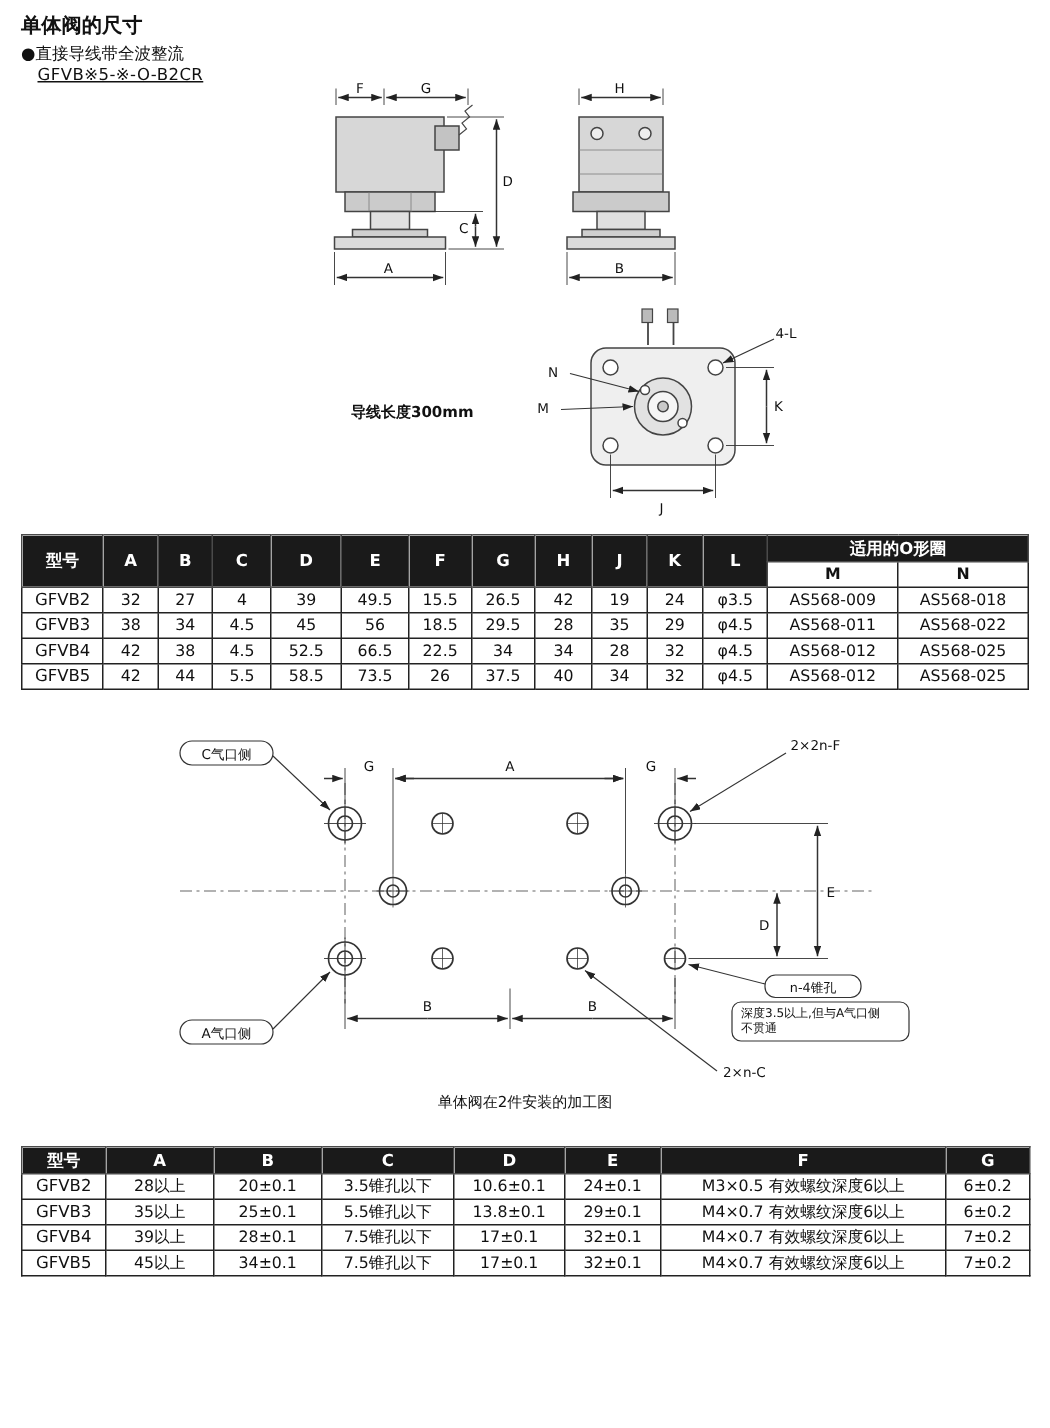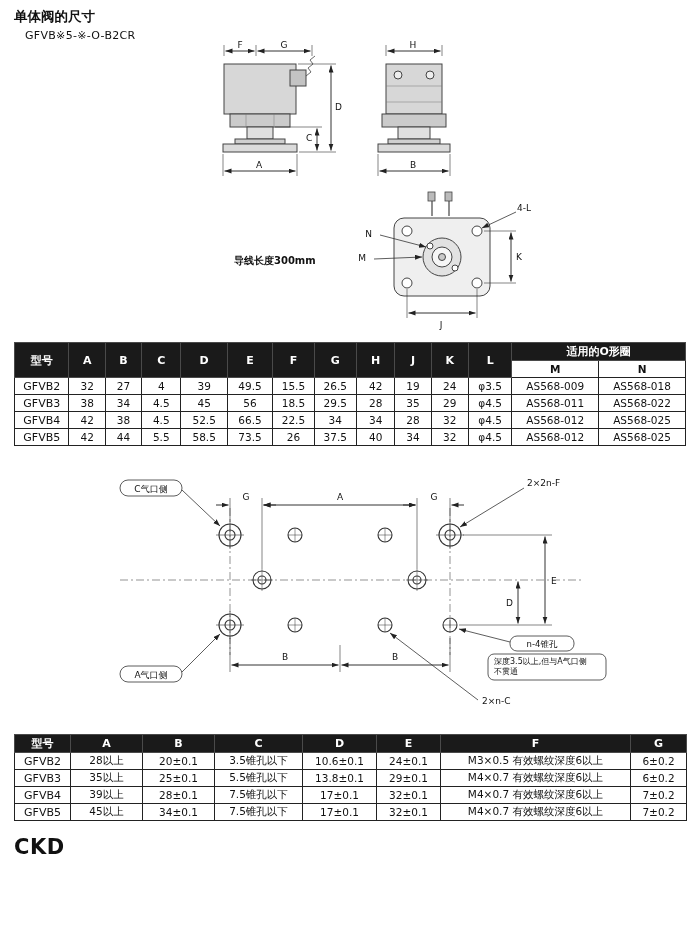--- a/index.html
+++ b/index.html
@@ -2,21 +2,21 @@
 <html><head>
 <meta charset="utf-8">
 <style>
   * { box-sizing: border-box; }
   html,body { margin:0; padding:0; background:#fff; }
   body { font-family:"DejaVu Sans","Liberation Sans",sans-serif; color:#111; }
   .page { width:700px; height:952px; padding:8px 14px; position:relative; overflow:hidden; background:#fff; }
 
   h1 { font-size:13.5px; font-weight:bold; margin:0 0 3px 0; }
   .bullet { font-size:11px; line-height:1.25; }
-  .model { font-size:11px; margin-left:11px; letter-spacing:.3px; }
+  .model { font-size:11px; margin-left:11px; letter-spacing:.3px;text-decoration:underline; }
 
   .drawing-area { position:relative; height:300px; }
   .drawing-area svg { position:absolute; }
   #svg-front { left:190px; top:-4px; }
   #svg-side  { left:350px; top:-4px; }
   #svg-top   { left:322px; top:146px; }
   .wire-note { position:absolute; left:220px; top:212px; font-size:10px;font-weight:bold; }
 
   svg text { font-family:"DejaVu Sans",sans-serif; fill:#111; }
 
@@ -36,20 +36,21 @@
 
   #table2 { margin-top:22px; }
   .logo { font-size:21px; font-weight:900; letter-spacing:.5px; margin-top:14px; }
 </style>
 </head>
 <body>
 
 <div class="page">
 
   <h1>单体阀的尺寸</h1>
+  <div class="bullet">●直接导线带全波整流</div>
   <div class="model">GFVB※5-※-O-B2CR</div>
 
   <div class="drawing-area">
 
     <svg id="svg-front" width="152" height="152" viewBox="0 0 152 152">
       <defs>
         <marker id="arw" orient="auto" markerUnits="userSpaceOnUse" markerWidth="8" markerHeight="6" refX="7" refY="2.5">
           <path d="M0,0 L7,2.5 L0,5 Z" fill="#222"></path>
         </marker>
       </defs>
@@ -336,20 +337,21 @@
       <rect x="30" y="216" width="62" height="16" rx="8" fill="#fff" stroke="#333" stroke-width="0.8"></rect>
       <text x="61" y="228" font-size="9" text-anchor="middle">A气口侧</text>
       <text x="437" y="36" font-size="9">2×2n-F</text>
       <rect x="420" y="186" width="64" height="15" rx="7" fill="#fff" stroke="#333" stroke-width="0.8"></rect>
       <text x="452" y="197" font-size="8.5" text-anchor="middle">n-4锥孔</text>
       <rect x="398" y="204" width="118" height="26" rx="6" fill="#fff" stroke="#333" stroke-width="0.8"></rect>
       <text x="404" y="214" font-size="8">深度3.5以上,但与A气口侧</text>
       <text x="404" y="224" font-size="8">不贯通</text>
       <text x="392" y="254" font-size="9">2×n-C</text>
     </svg>
+    <div class="mount-caption">单体阀在2件安装的加工图</div>
   </div>
 
   <table class="spec-table" id="table2">
     <colgroup>
       <col style="width:56px">
         <col style="width:72px">
         <col style="width:72px">
         <col style="width:88px">
       <col style="width:74px">
         <col style="width:64px">
@@ -405,15 +407,14 @@
           <td>34±0.1</td>
           <td>7.5锥孔以下</td>
           <td>17±0.1</td>
           <td>32±0.1</td>
           <td>M4×0.7 有效螺纹深度6以上</td>
           <td>7±0.2</td>
         </tr>
       </tbody>
   </table>
 
-  <div class="logo">CKD</div>
 
 </div>
 
 </body></html>

